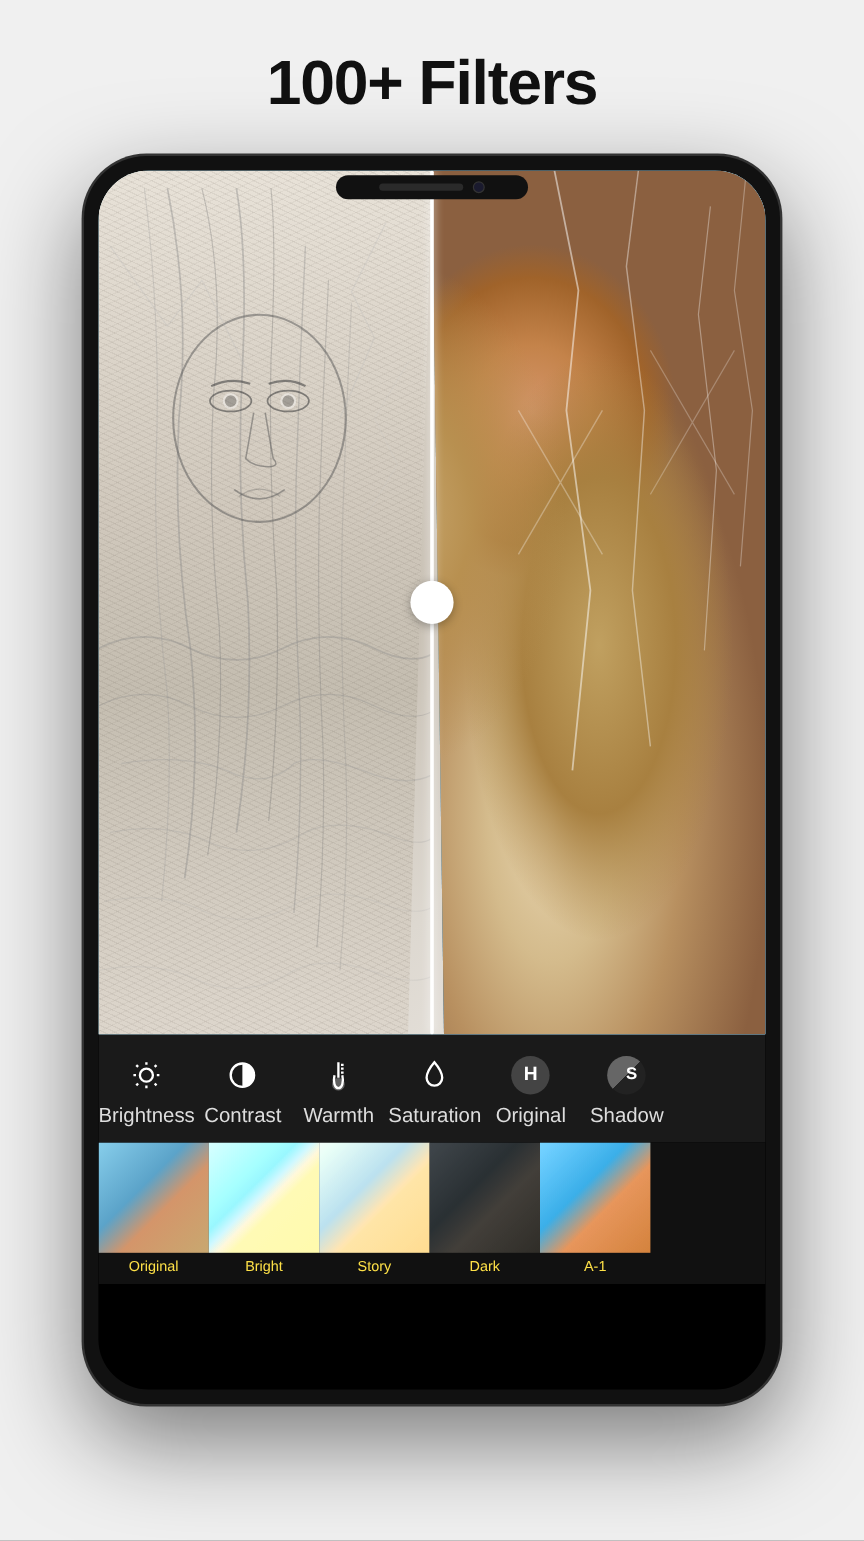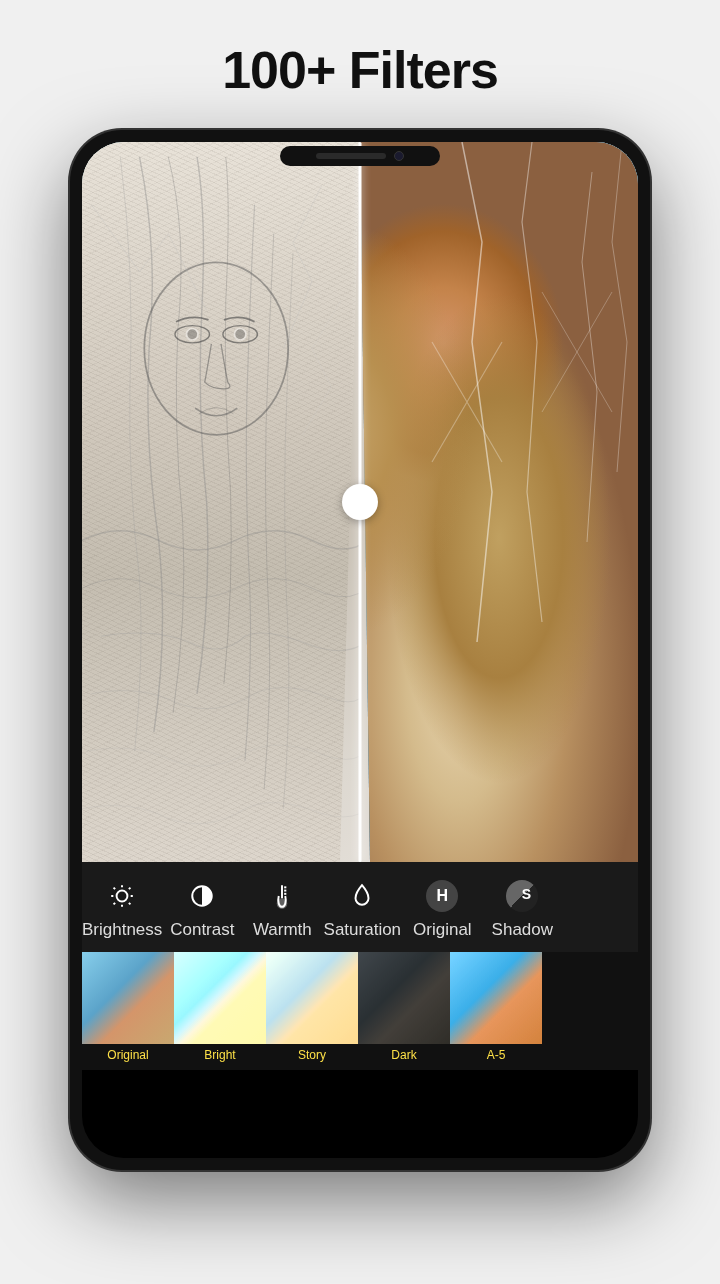--- a/index.html
+++ b/index.html
@@ -517,19 +517,19 @@
         <div class="filter-item">
           <div class="filter-thumb-story"></div>
           <span class="filter-label">Story</span>
         </div>
         <div class="filter-item">
           <div class="filter-thumb-dark"></div>
           <span class="filter-label">Dark</span>
         </div>
         <div class="filter-item">
           <div class="filter-thumb-a1"></div>
-          <span class="filter-label">A-5</span>
+          <span class="filter-label">A-1</span>
         </div>
       </div>
 
     </div>
   </div>
 </div>
 
 </body></html>

